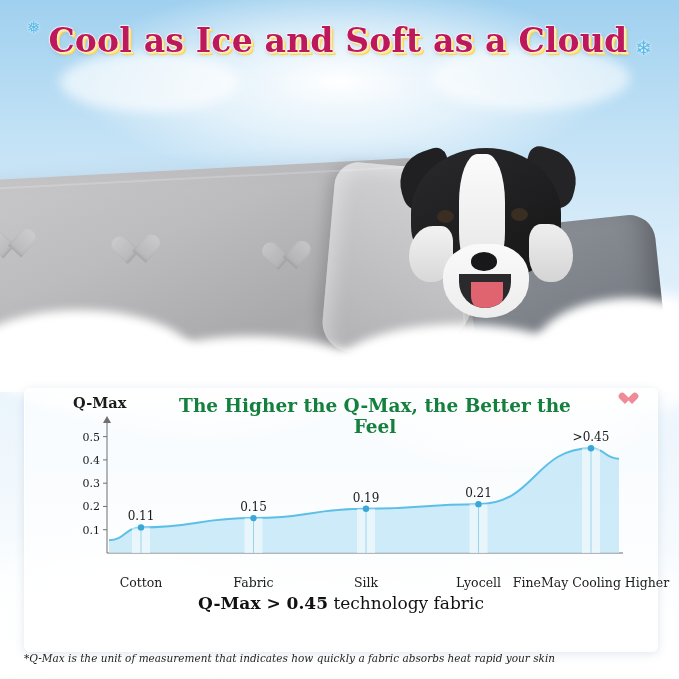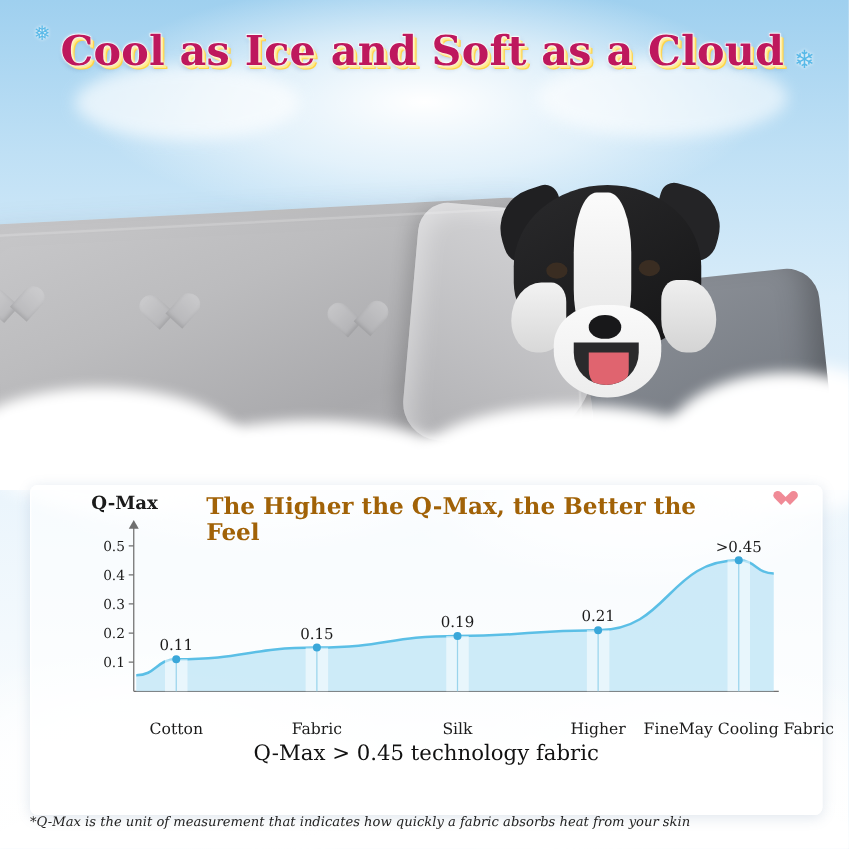--- a/index.html
+++ b/index.html
@@ -120,22 +120,23 @@
   .panel{
     position:absolute;left:24px;top:388px;width:632px;height:262px;
     background:rgba(255,255,255,.62);
     border:1px solid rgba(255,255,255,.9);
     border-radius:6px;
     box-shadow:0 2px 10px rgba(90,120,160,.18);
     z-index:6;
   }
   .chart-title{
     position:absolute;left:140px;top:6px;width:420px;
+    text-align:center;
     font-family:"DejaVu Serif", serif;
-    font-weight:bold;font-size:18.5px;color:#a16207;
+    font-weight:bold;font-size:18.5px;color:#15803d;
   }
   .heart-deco{
     position:absolute;right:22px;top:4px;width:13px;height:12px;
   }
   .heart-deco:before,.heart-deco:after{
     content:"";position:absolute;width:7px;height:11px;border-radius:4px 4px 0 0;background:#f08a96;
   }
   .heart-deco:before{left:3px;transform:rotate(-45deg);transform-origin:0 100%;}
   .heart-deco:after{left:3px;transform:rotate(45deg);transform-origin:100% 100%;}
   .qmax-label{
@@ -146,21 +147,21 @@
   .axis-labels{position:absolute;left:26px;top:186px;width:590px;height:20px;}
   .axis-label{
     position:absolute;font-family:"DejaVu Serif", serif;font-size:12.5px;color:#1b1b1b;
     text-align:center;transform:translateX(-50%);white-space:nowrap;
   }
   .sub1,.sub2{
     position:absolute;left:0;width:632px;text-align:center;
     font-family:"DejaVu Serif", serif;color:#111;
   }
   .sub1{top:204px;font-size:17px;}
-  .sub1 b{font-weight:normal;}
+  .sub1 b{font-weight:bold;}
   .sub2{top:228px;font-size:17px;}
   .footnote{
     position:absolute;left:24px;top:652px;width:632px;
     font-family:"DejaVu Serif", serif;
     font-style:italic;font-size:10.5px;color:#232323;z-index:6;
   }
 </style>
 </head>
 <body>
 
@@ -252,22 +253,22 @@
         <line x1="526" y1="33.27272727272728" x2="526" y2="138" stroke="#9ad4ec" stroke-width="1"></line>
         <circle cx="526" cy="33.27272727272728" r="3.2" fill="#3aa7d9"></circle>
         <text x="526" y="26.27272727272728" text-anchor="middle" font-size="12" font-family="&quot;DejaVu Serif&quot;, serif" fill="#1b1b1b">&gt;0.45</text>
       </svg>
   </div>
 
   <div class="axis-labels">
       <div class="axis-label" style="left: 90px; top: 0px;">Cotton</div>
       <div class="axis-label" style="left: 202.5px; top: 0px;">Fabric</div>
       <div class="axis-label" style="left: 315px; top: 0px; text-align: right;">Silk</div>
-      <div class="axis-label" style="left: 427.5px; top: 0px;">Higher</div>
-      <div class="axis-label" style="left: 540px; top: 0px;">FineMay Cooling Fabric</div>
+      <div class="axis-label" style="left: 427.5px; top: 0px;">Lyocell</div>
+      <div class="axis-label" style="left: 540px; top: 0px;">FineMay Cooling Higher</div>
     </div>
 
   <div class="sub1">
     <b>Q-Max &gt; 0.45</b><span> technology fabric</span>
   </div>
 </div>
 
-<div class="footnote">*Q-Max is the unit of measurement that indicates how quickly a fabric absorbs heat from your skin</div>
+<div class="footnote">*Q-Max is the unit of measurement that indicates how quickly a fabric absorbs heat rapid your skin</div>
 
 </body></html>

